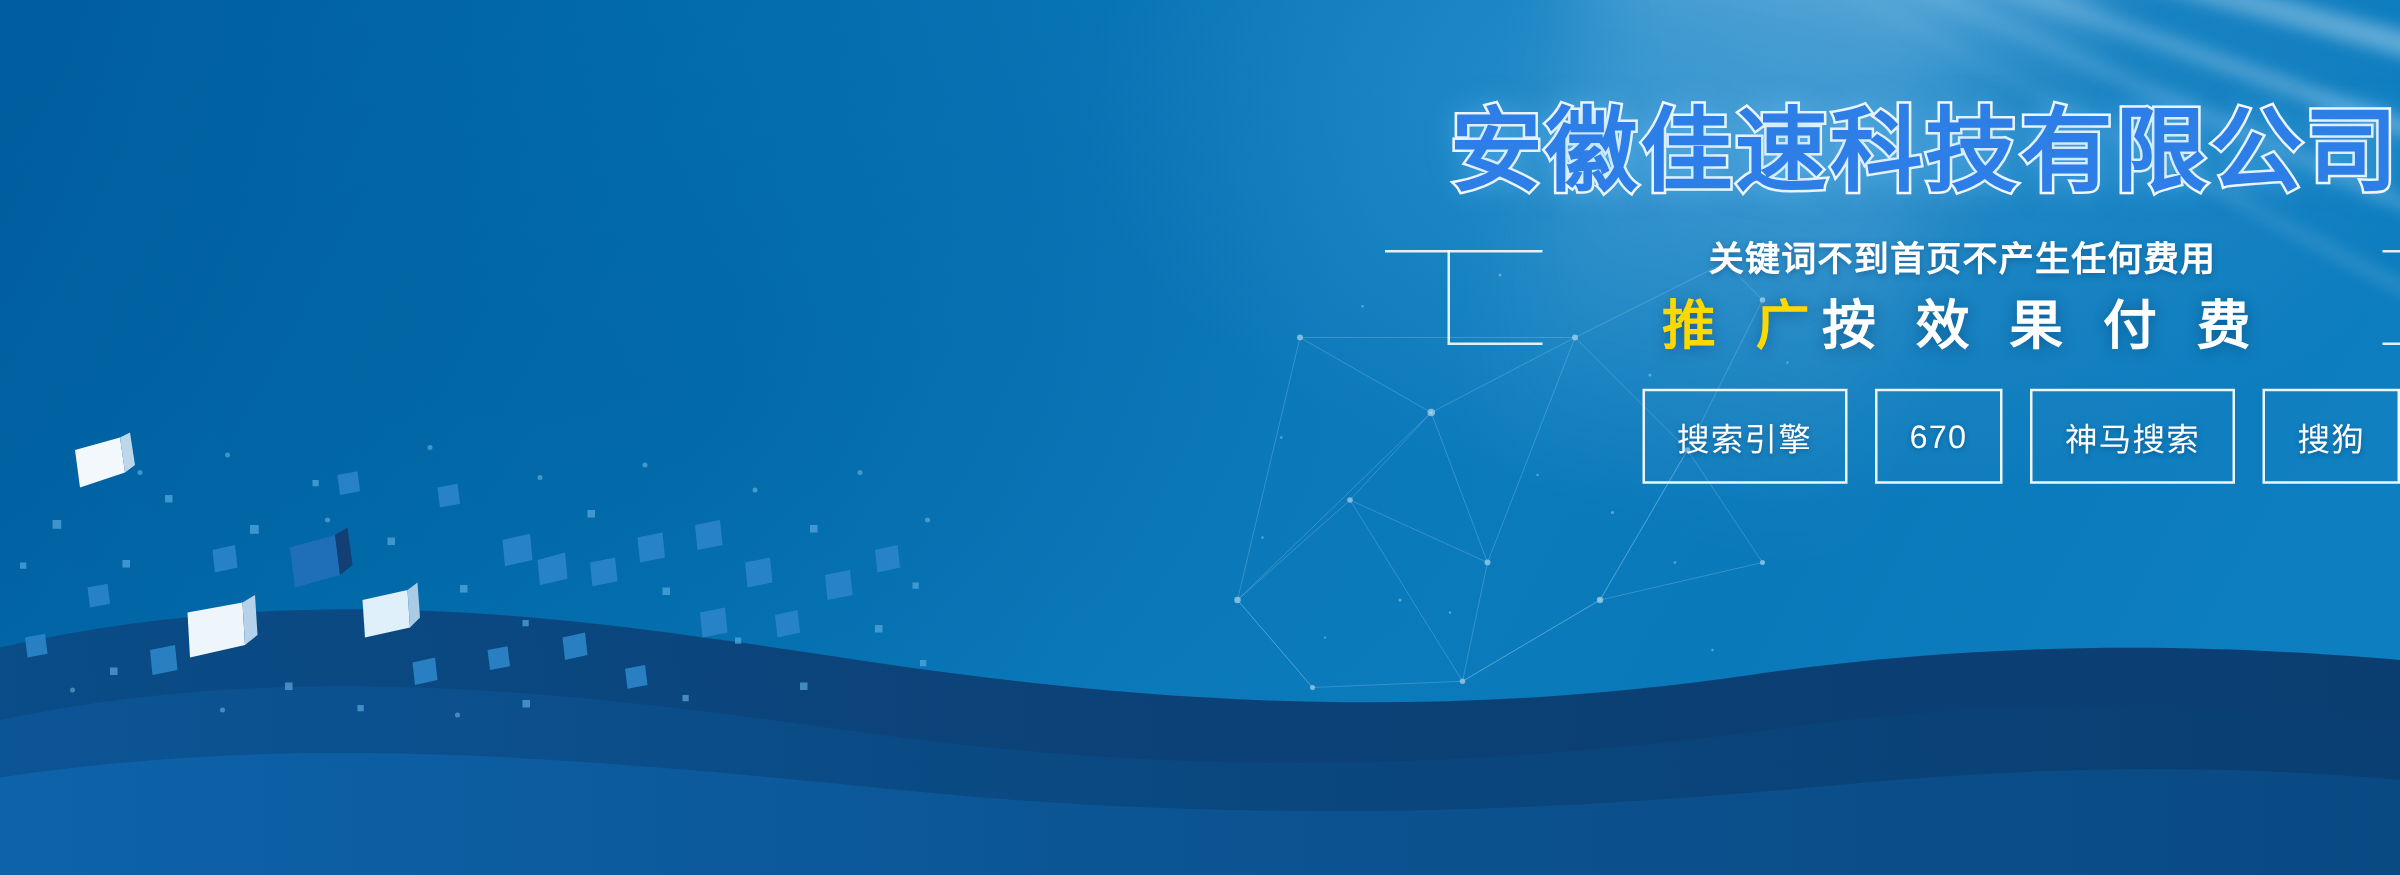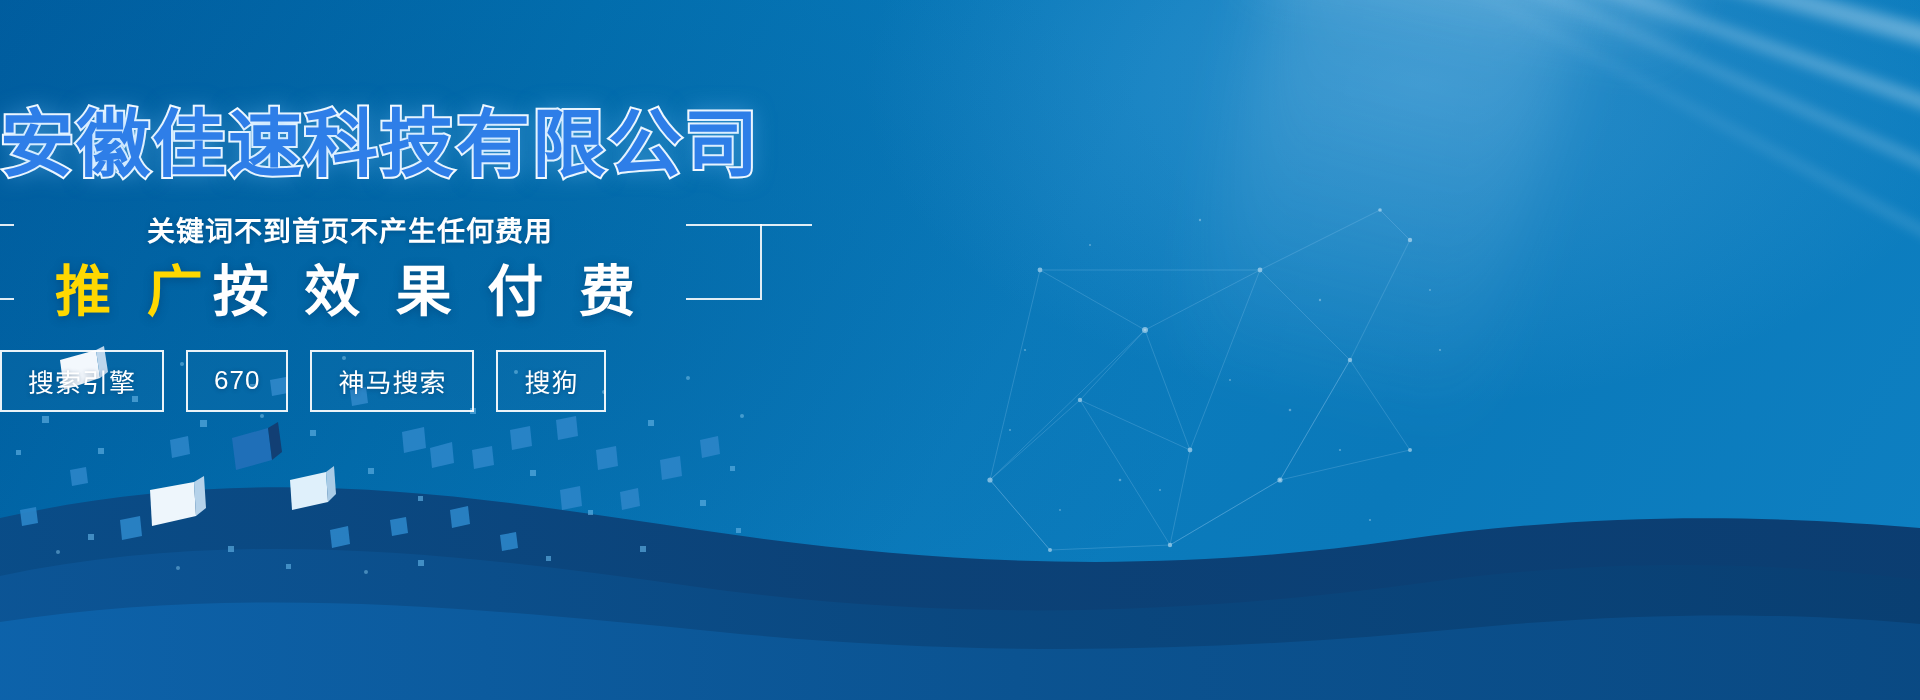--- a/index.html
+++ b/index.html
@@ -46,22 +46,22 @@
   .waves { position:absolute; left:0; right:0; bottom:0; height:300px; pointer-events:none; }
   .waves svg { width:100%; height:100%; display:block; }
 
   
   .particles { position:absolute; left:0; bottom:120px; width:760px; height:260px; pointer-events:none; }
   .particles svg { width:100%; height:100%; display:block; }
 
   
   .content {
     position:absolute; left:0; right:0; top:0; bottom:0;
-    display:flex; flex-direction:column; align-items:flex-start;
-    padding-top:108px;
+    display:flex; flex-direction:column; align-items:flex-end;
+    padding-top:84px;
   }
 
   
   .company-title {
     font-size:74px;
     font-weight:700;
     letter-spacing:2px;
     line-height:1;
     color:#2e7ee8;
     -webkit-text-stroke:4px #ffffff;
@@ -97,39 +97,39 @@
     font-weight:700;
     color:#ffffff;
     letter-spacing:1px;
     line-height:1;
     white-space:nowrap;
     text-shadow:0 1px 5px rgba(0,40,80,.35);
   }
 
   .headline {
     margin-top:15px;
-    font-size:56px;
+    font-size:43px;
     font-weight:700;
     letter-spacing:10px;
     line-height:1.12;
     white-space:nowrap;
     text-shadow:0 2px 10px rgba(0,45,90,.42);
   }
   .headline .hl-accent { color:#ffd800; }
   .headline .hl-plain  { color:#ffffff; }
 
   
   .engine-row {
     margin-top:26px;
     display:flex;
     gap:22px;
   }
   .engine-btn {
     min-width:100px;
-    height:62px;
+    height:76px;
     padding:0 26px;
     border:2px solid rgba(255,255,255,.92);
     background:rgba(255,255,255,.02);
     color:#ffffff;
     font-size:26px;
     letter-spacing:1px;
     display:flex; align-items:center; justify-content:center;
     white-space:nowrap;
     cursor:pointer;
     text-shadow:0 1px 4px rgba(0,40,80,.4);

